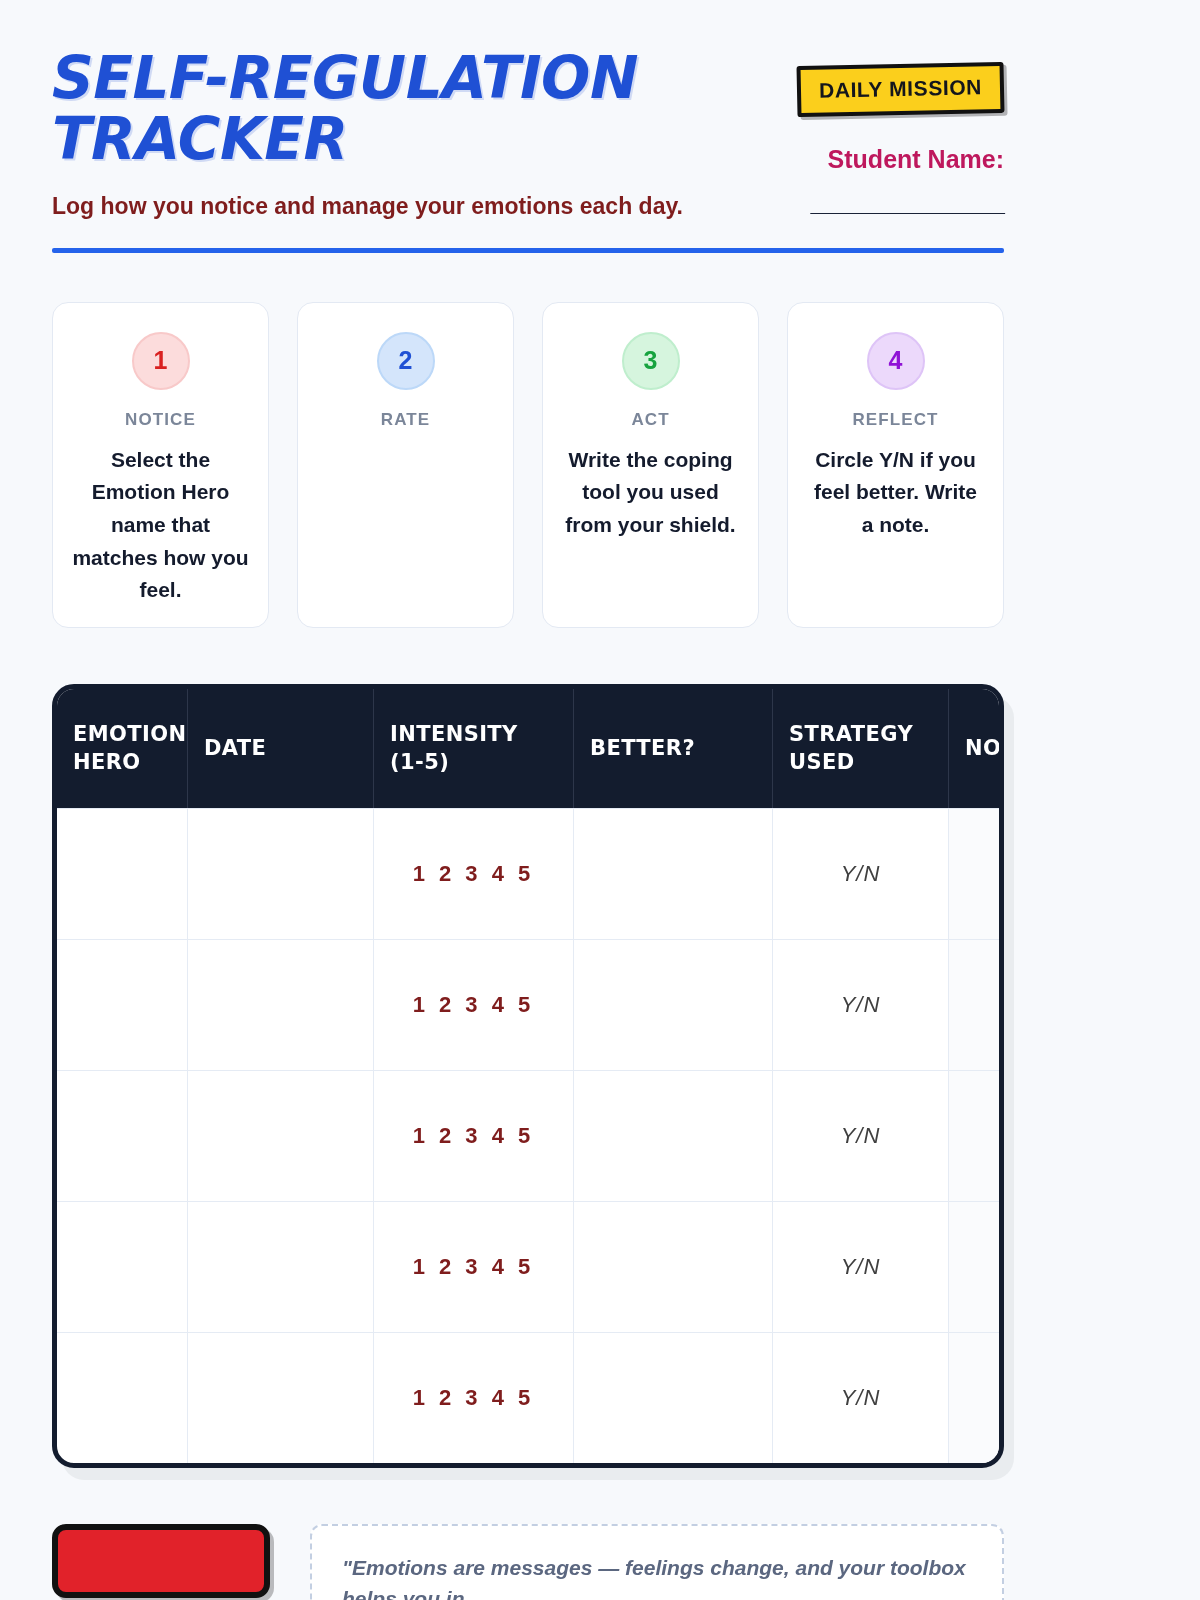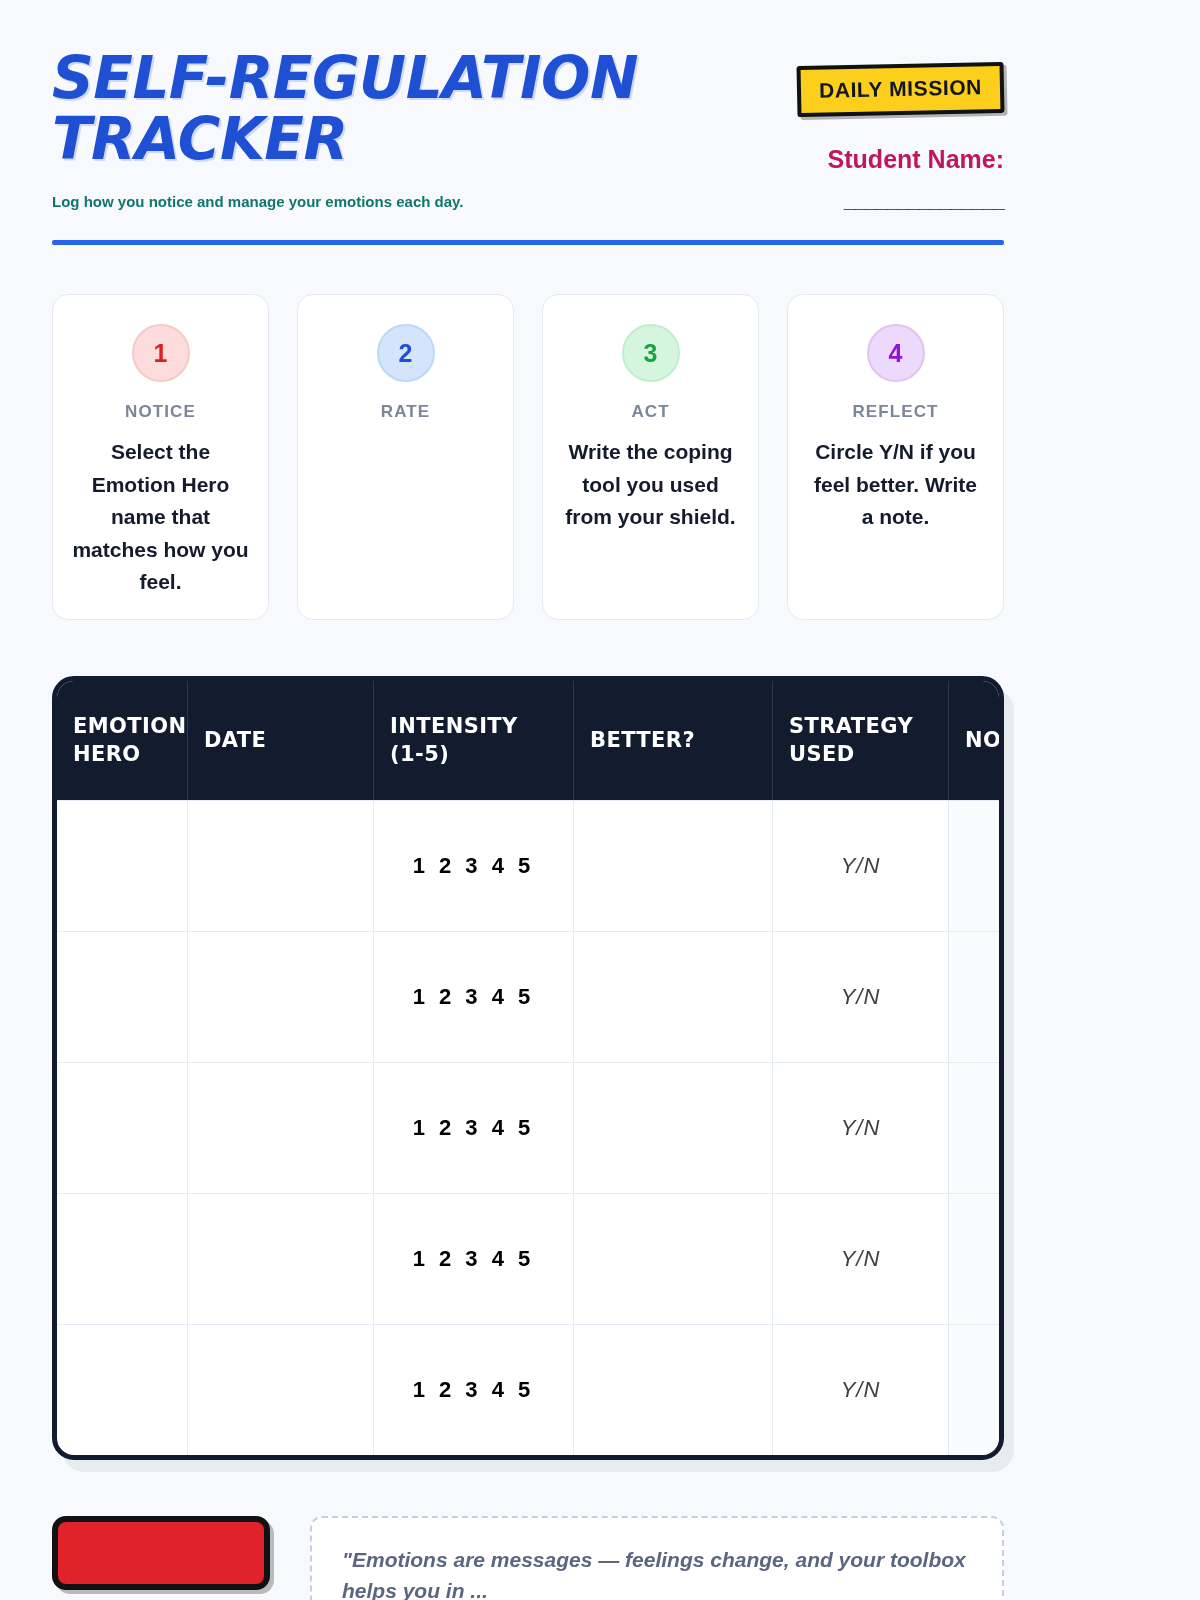--- a/index.html
+++ b/index.html
@@ -36,23 +36,23 @@
     font-weight: 700;
     font-style: italic;
     letter-spacing: -0.5px;
     color: #1f50d4;
     text-transform: uppercase;
     text-shadow: 2px 2px 0 rgba(31,80,212,0.18);
   }
 
   .subtitle {
     margin-top: 22px;
-    font-size: 15px;
+    font-size: 23px;
     font-weight: 600;
-    color: #0f766e;
+    color: #7f1d1d;
   }
 
   .header-right {
     width: 300px;
     text-align: right;
     padding-top: 16px;
   }
 
   .badge {
     display: inline-block;
@@ -70,21 +70,21 @@
 
   .student-label {
     margin-top: 30px;
     font-size: 25px;
     font-weight: 700;
     color: #be185d;
   }
 
   .student-line {
     margin-top: 14px;
-    font-size: 21px;
+    font-size: 25px;
     font-weight: 700;
     letter-spacing: -1px;
     color: #1a2338;
   }
 
   .rule {
     margin-top: 28px;
     height: 5px;
     background: #2563eb;
     border-radius: 2px;
@@ -197,21 +197,21 @@
   .td {
     border-left: 1.5px solid #e5ebf4;
     display: flex;
     align-items: center;
     justify-content: center;
     font-size: 22px;
   }
   .td:first-child { border-left: none; }
 
   .td-scale {
-    color: #000000;
+    color: #7f1d1d;
     font-weight: 600;
     letter-spacing: 4px;
   }
 
   .td-yn {
     color: #404040;
     font-style: italic;
     font-weight: 400;
     letter-spacing: 1px;
   }

